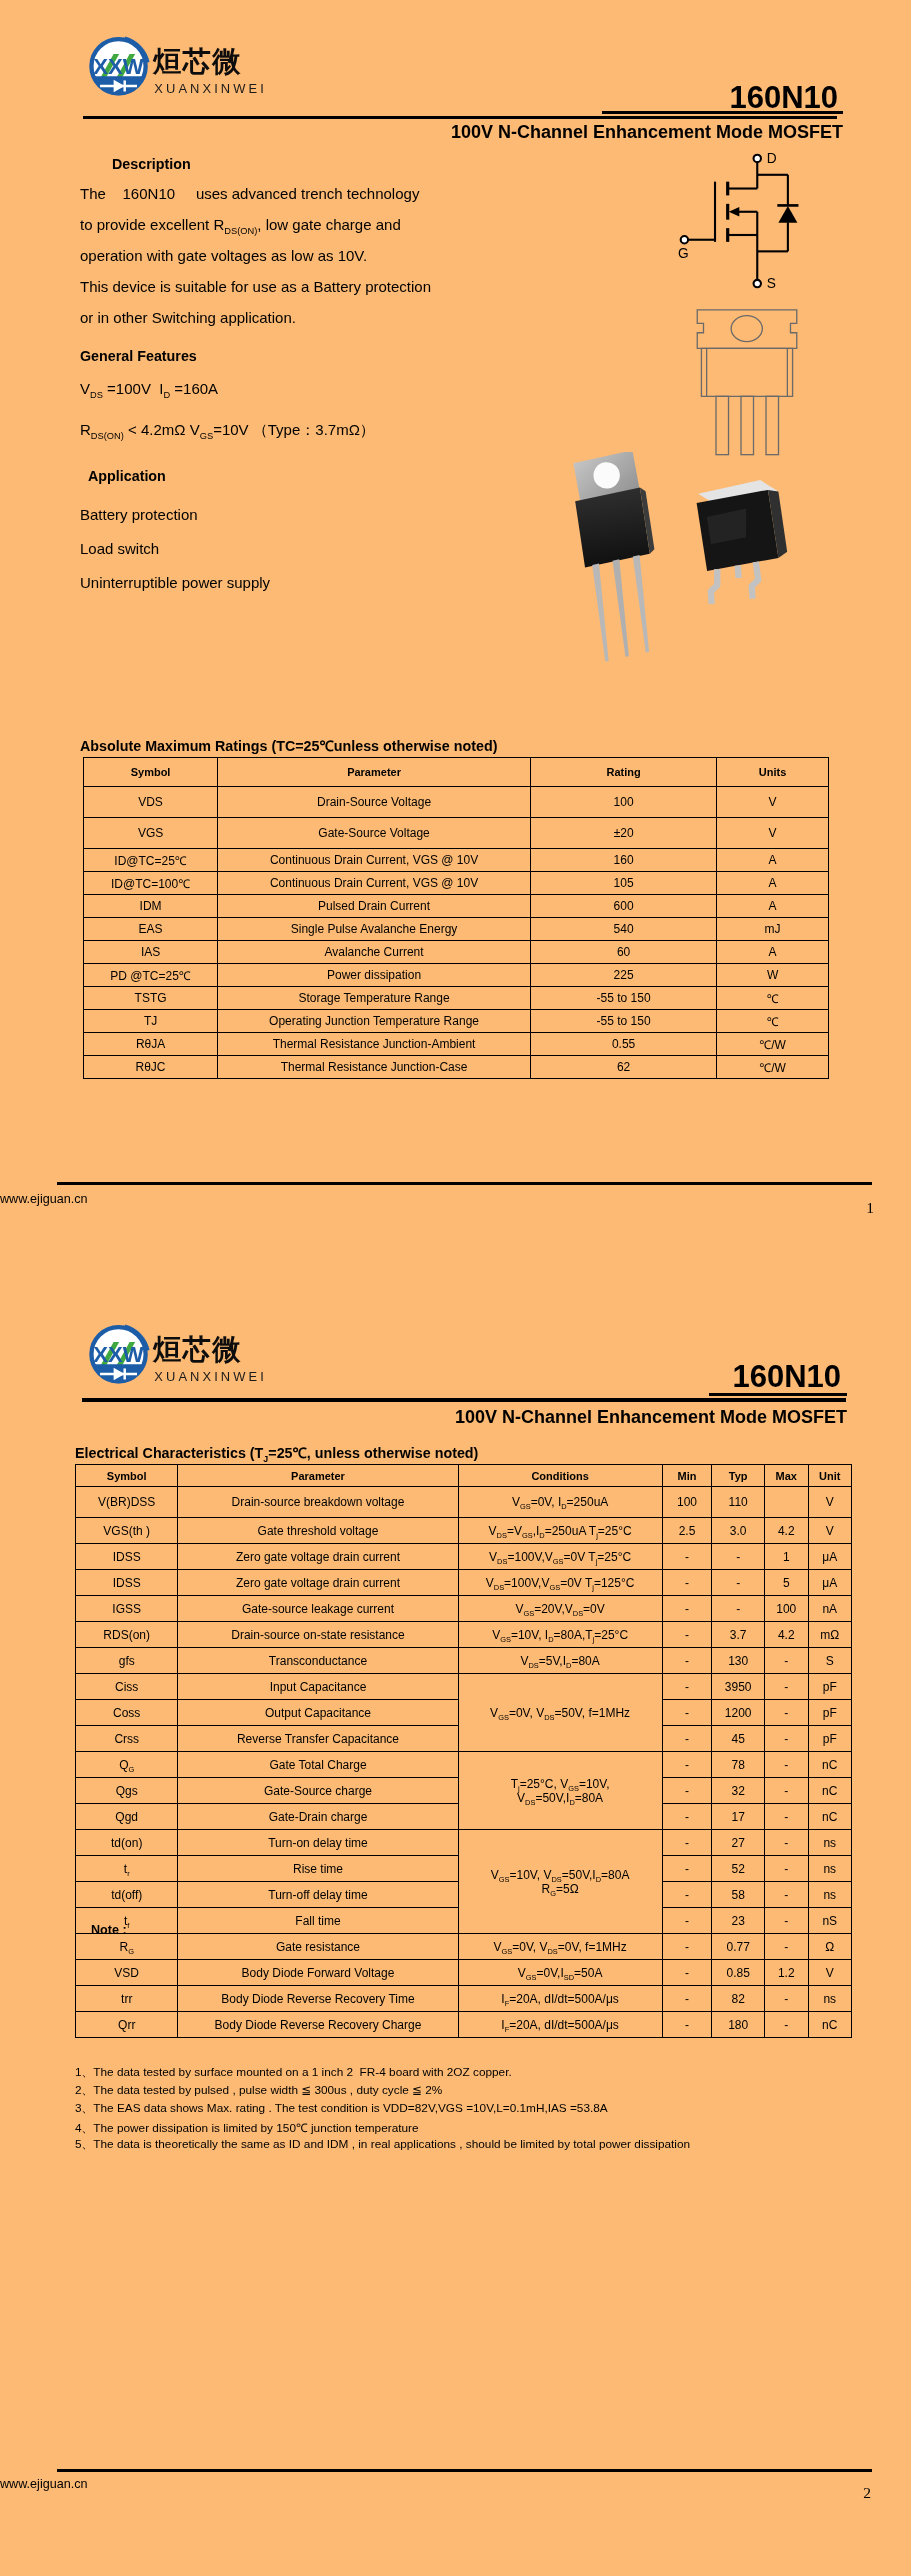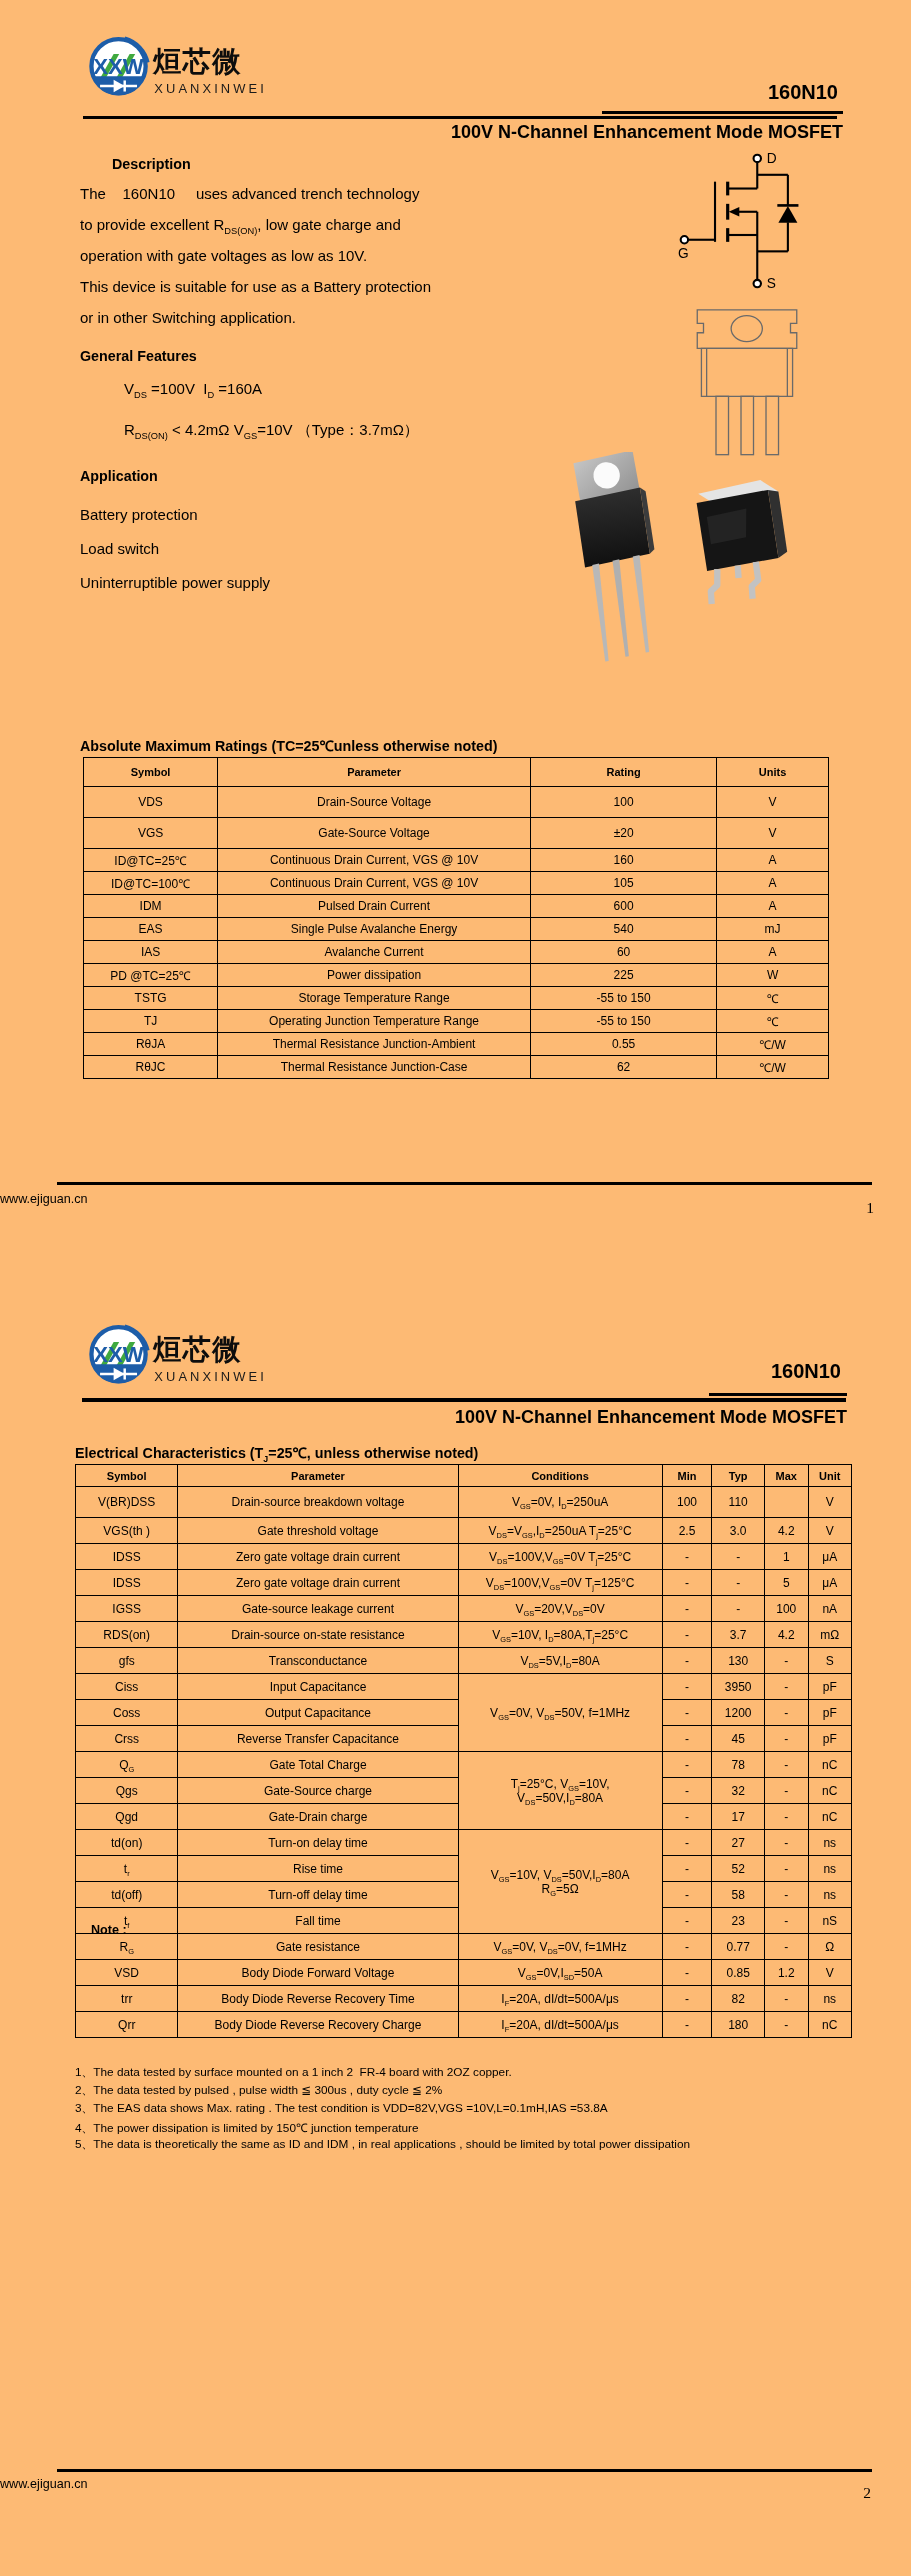--- a/index.html
+++ b/index.html
@@ -1,40 +1,40 @@
 <!DOCTYPE html>
 <html style="font-size:9.2px"><head>
 <meta charset="utf-8">
 <style>
   html,body{margin:0;padding:0;background:#ffffff;}
   .canvas{position:relative;width:911px;height:2576px;background:#fdba74;overflow:hidden;
           font-family:"Liberation Sans",sans-serif;color:#000;}
   .abs{position:absolute;}
-  .pn-title{font-size:20px;font-weight:bold;letter-spacing:0px;line-height:1;}
+  .pn-title{font-size:31px;font-weight:bold;letter-spacing:0px;line-height:1;}
   .hline{background:#000;}
   .subtitle{font-size:18px;font-weight:bold;white-space:nowrap;}
   .sec-h{font-size:14.3px;font-weight:bold;white-space:nowrap;}
   .bodytxt{font-size:15px;white-space:pre-wrap;}
   .tbl-title{font-size:14.3px;font-weight:bold;white-space:nowrap;}
   table.dt{border-collapse:collapse;table-layout:fixed;width:100%;border:1.7px solid #000;}
   table.dt th,table.dt td{border:1.1px solid #000;text-align:center;vertical-align:middle;
       font-size:12px;padding:0 2.3px;overflow:hidden;}
   table.dt th{font-weight:bold;font-size:11px;border-bottom:1.7px solid #000;}
   table.abs-t thead tr{height:29px;}
   table.abs-t tbody tr{height:23px;}
   table.abs-t tbody tr:nth-child(1),table.abs-t tbody tr:nth-child(2){height:31px;}
   table.elec-t thead tr{height:22px;}
   table.elec-t tbody tr{height:26px;}
   table.elec-t tbody tr:nth-child(1){height:31px;}
   sub{font-size:0.62em;line-height:0;}
   .note-h{font-size:12.6px;font-weight:bold;}
   .note-item{font-size:11.8px;height:18px;white-space:pre-wrap;}
   .footer-site{font-size:12.6px;text-align:left;width:100%;}
   .footer-page{font-family:"Liberation Serif",serif;font-size:15.5px;}
-  .feat-line{height:41px;margin-left:44px;}
+  .feat-line{height:41px;}
   .desc-line{height:31px;}
   .app-line{height:34px;}
 </style>
 </head>
 <body>
 
 <div class="canvas">
 
   <div>
 
@@ -58,21 +58,21 @@
     <div class="abs hline" style="left:602px;top:111px;width:241px;height:3.4px;"></div>
     <div class="abs hline" style="left:83px;top:116px;width:754px;height:3.4px;"></div>
     <div class="abs subtitle" style="top:122px;right:68px;">100V N-Channel Enhancement Mode MOSFET</div>
 
     <div class="abs sec-h" style="left:80px;top:156px;margin-left:32px;">Description</div>
     <div class="abs bodytxt" style="left:80px;top:185px;width:436px;" id="desc-lines"><div class="desc-line">The    160N10     uses advanced trench technology</div><div class="desc-line">to provide excellent R<sub>DS(ON)</sub>, low gate charge and</div><div class="desc-line">operation with gate voltages as low as 10V.</div><div class="desc-line">This device is suitable for use as a Battery protection</div><div class="desc-line">or in other Switching application.</div></div>
 
     <div class="abs sec-h" style="left:80px;top:348px;">General Features</div>
     <div class="abs bodytxt" style="left:80px;top:380px;width:436px;" id="feat-lines"><div class="feat-line">V<sub>DS</sub> =100V  I<sub>D</sub> =160A</div><div class="feat-line">R<sub>DS(ON)</sub> &lt; 4.2mΩ V<sub>GS</sub>=10V （Type：3.7mΩ）</div></div>
 
-    <div class="abs sec-h" style="left:80px;top:468px;">Application</div>
+    <div class="abs sec-h" style="left:88px;top:468px;">Application</div>
     <div class="abs bodytxt" style="left:80px;top:506px;width:436px;" id="app-lines"><div class="app-line">Battery protection</div><div class="app-line">Load switch</div><div class="app-line">Uninterruptible power supply</div></div>
 
     <svg class="abs" style="left:677px;top:147px;" width="132" height="148" viewBox="0 0 250 265">
       <g stroke="#000" stroke-width="4" fill="none">
         <circle cx="152" cy="14" r="7" fill="#ffffff"></circle>
         <line x1="152" y1="21" x2="152" y2="71"></line>
         <line x1="152" y1="71" x2="98" y2="71"></line>
         <line x1="96" y1="58" x2="96" y2="84" stroke-width="6"></line>
         <line x1="96" y1="100" x2="96" y2="130" stroke-width="6"></line>
         <line x1="96" y1="146" x2="96" y2="172" stroke-width="6"></line>

